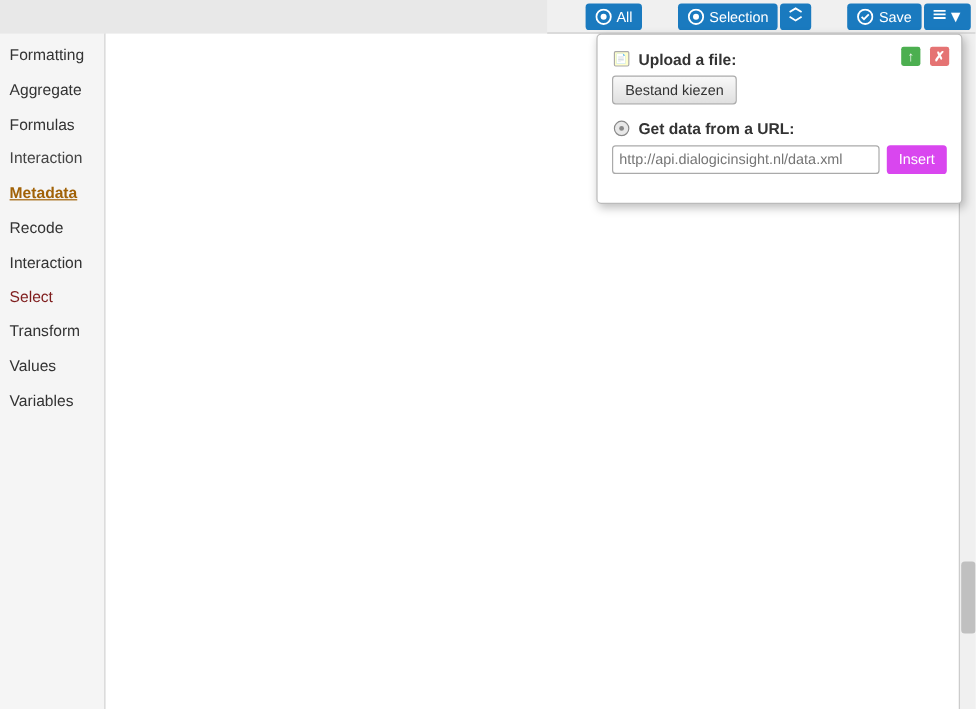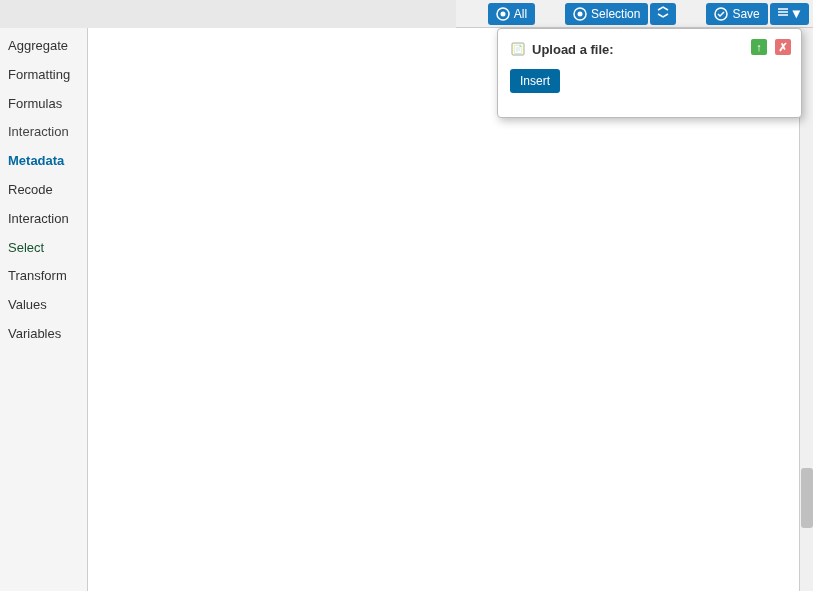--- a/index.html
+++ b/index.html
@@ -68,22 +68,22 @@
     }
     .sidebar-item {
       display: block;
       padding: 4px 8px;
       cursor: pointer;
       color: #333;
       font-size: 13px;
       line-height: 1.6;
     }
     .sidebar-item.interaction { color: #444; }
-    .sidebar-item.metadata { color: #0369a1; font-weight: bold; }
-    .sidebar-item.select { color: #14532d; }
+    .sidebar-item.metadata { color: #a16207; font-weight: bold; text-decoration: underline; }
+    .sidebar-item.select { color: #7f1d1d; }
     .sidebar-item.values { color: #333; }
 
     
     .main {
       position: absolute;
       top: 28px;
       left: 88px;
       right: 0;
       bottom: 0;
       background: #ffffff;
@@ -159,21 +159,21 @@
     .url-input {
       flex: 1;
       border: 1px solid #aaa;
       border-radius: 3px;
       padding: 3px 5px;
       font-size: 12px;
       color: #999;
       height: 24px;
     }
     .insert-btn {
-      background: #0369a1;
+      background: #d946ef;
       color: white;
       border: none;
       border-radius: 3px;
       padding: 3px 10px;
       cursor: pointer;
       font-size: 12px;
       height: 24px;
     }
 
     
@@ -238,22 +238,22 @@
           <line x1="2" y1="4" x2="12" y2="4" stroke="white" stroke-width="1.5"></line>
           <line x1="2" y1="7" x2="12" y2="7" stroke="white" stroke-width="1.5"></line>
           <line x1="2" y1="10" x2="12" y2="10" stroke="white" stroke-width="1.5"></line>
         </svg>
     </span>
     <span>▼</span>
   </button>
 </div>
 
 <div class="sidebar">
+  <span class="sidebar-item">Formatting</span>
   <span class="sidebar-item">Aggregate</span>
-  <span class="sidebar-item">Formatting</span>
   <span class="sidebar-item">Formulas</span>
   <span class="sidebar-item interaction">Interaction</span>
   <span class="sidebar-item metadata">Metadata</span>
   <span class="sidebar-item">Recode</span>
   <span class="sidebar-item">Interaction</span>
   <span class="sidebar-item select">Select</span>
   <span class="sidebar-item">Transform</span>
   <span class="sidebar-item values">Values</span>
   <span class="sidebar-item">Variables</span>
 </div>
@@ -279,24 +279,35 @@
   <div class="popup-section">
     <div class="popup-section-title">
       <span class="popup-section-icon">
         <svg width="14" height="14" viewBox="0 0 14 14" fill="none">
           <rect x="1" y="1" width="12" height="12" rx="1" fill="#ffffcc" stroke="#aaa" stroke-width="1"></rect>
           <text x="7" y="10" text-anchor="middle" fill="#888" font-size="8">📄</text>
         </svg>
       </span>
       <span>Upload a file:</span>
     </div>
+    <button class="file-btn">Bestand kiezen</button>
   </div>
 
   <div class="popup-section">
+    <div class="popup-section-title">
+      <span class="popup-section-icon">
+        <svg width="14" height="14" viewBox="0 0 14 14" fill="none">
+          <circle cx="7" cy="7" r="6" stroke="#888" stroke-width="1" fill="#e8e8e8"></circle>
+          <circle cx="7" cy="7" r="2" fill="#888"></circle>
+        </svg>
+      </span>
+      <span>Get data from a URL:</span>
+    </div>
     <div class="url-row">
+      <input type="text" class="url-input" placeholder="http://api.dialogicinsight.nl/data.xml" style="">
       <button class="insert-btn">Insert</button>
     </div>
   </div>
 </div>
 
 <div class="scrollbar">
   <div class="scrollbar-thumb"></div>
 </div>
 
 </body></html>

